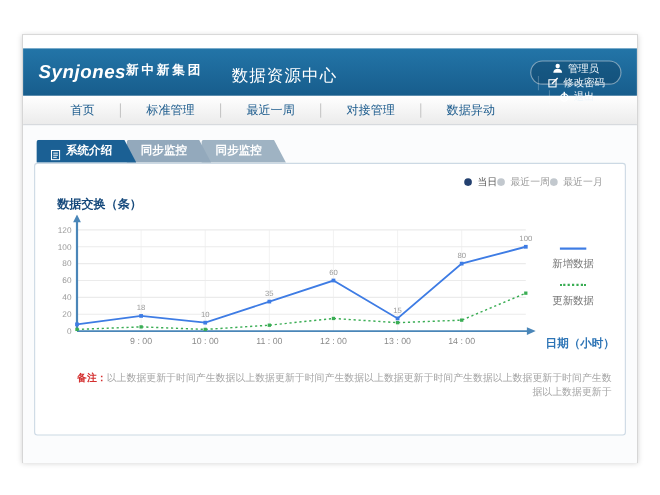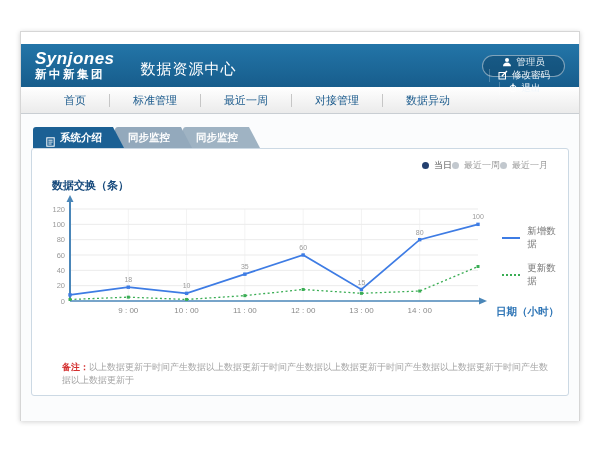--- a/index.html
+++ b/index.html
@@ -4,21 +4,21 @@
 <style>
   * { margin:0; padding:0; box-sizing:border-box; }
   html,body { width:600px; height:450px; background:#ffffff; font-family:"Liberation Sans", sans-serif; overflow:hidden; }
 
   .window { position:absolute; left:20px; top:31px; width:560px; height:390px;
             background:#ffffff; border:1px solid #d6d6d6; box-shadow:0 1px 5px rgba(0,0,0,0.18); }
   .window-top-strip { height:12px; background:#ffffff; }
 
   
   .header { height:43px; background:linear-gradient(#2375a8, #175d8c); display:flex; align-items:center; padding:0 14px; position:relative; }
-  .logo-block { display:flex; flex-direction:column; line-height:1; color:#fff; }
+  .logo-block { display:flex; flex-direction:row; line-height:1; color:#fff; }
   .logo-primary { font-size:17px; font-weight:bold; font-style:italic; letter-spacing:0.5px; }
   .logo-secondary { font-size:11.5px; font-weight:bold; letter-spacing:2.5px; margin-top:2px; }
   .app-title { color:#fff; font-size:15px; margin-left:26px; margin-top:8px; letter-spacing:1px; }
   .user-pill { margin-left:auto; display:flex; align-items:center; height:22px; background:rgba(9,53,82,0.35);
                border:1px solid rgba(255,255,255,0.45); border-radius:12px; padding:0 6px;flex-direction:column; }
   .user-pill-item { display:flex; align-items:center; gap:4px; color:#eef5fa; font-size:9.5px; padding:0 8px; cursor:pointer; }
   .user-pill-item + .user-pill-item { border-left:1px solid rgba(255,255,255,0.22); }
   .pill-icon { width:10px; height:10px; display:inline-block; }
 
   
@@ -46,25 +46,25 @@
   .radio-item { display:flex; align-items:center; gap:5px; font-size:9px; color:#9a9a9a; cursor:pointer; }
   .radio-dot { width:7px; height:7px; border-radius:50%; background:#c2c8ce; }
   .radio-item.selected .radio-dot { background:#23406f; }
   .radio-item.selected { color:#555; }
 
   .y-title { font-size:11px; font-weight:bold; color:#174a7c; margin:6px 0 0 8px; }
 
   .chart-row { position:relative; margin-top:2px; height:142px; }
   .chart-svg { display:block; }
   .side-legend { position:absolute; left:458px; top:30px; display:flex; flex-direction:column; gap:11px; }
-  .legend-item { display:flex; align-items:center; gap:7px; font-size:9.5px; color:#777; }
+  .legend-item { display:flex; align-items:center; gap:7px; font-size:9.5px; color:#777;flex-direction:column; }
   .legend-swatch { width:24px; height:0; border-top-width:2px; }
   .x-title { position:absolute; left:452px; top:110px; font-size:10.5px; font-weight:bold; color:#2e75b6; white-space:nowrap; }
 
-  .note { margin-top:24px; padding-left:18px; font-size:9px; color:#a5a5a5; line-height:1.4; }
+  .note { padding-left:18px; font-size:9px; color:#a5a5a5; line-height:1.4;text-align:right; }
   .note-label { color:#d43030; font-weight:bold; }
 </style>
 </head>
 <body>
 
 <div class="window">
   <div class="window-top-strip"></div>
 
   <div class="header">
     <div class="logo-block">

